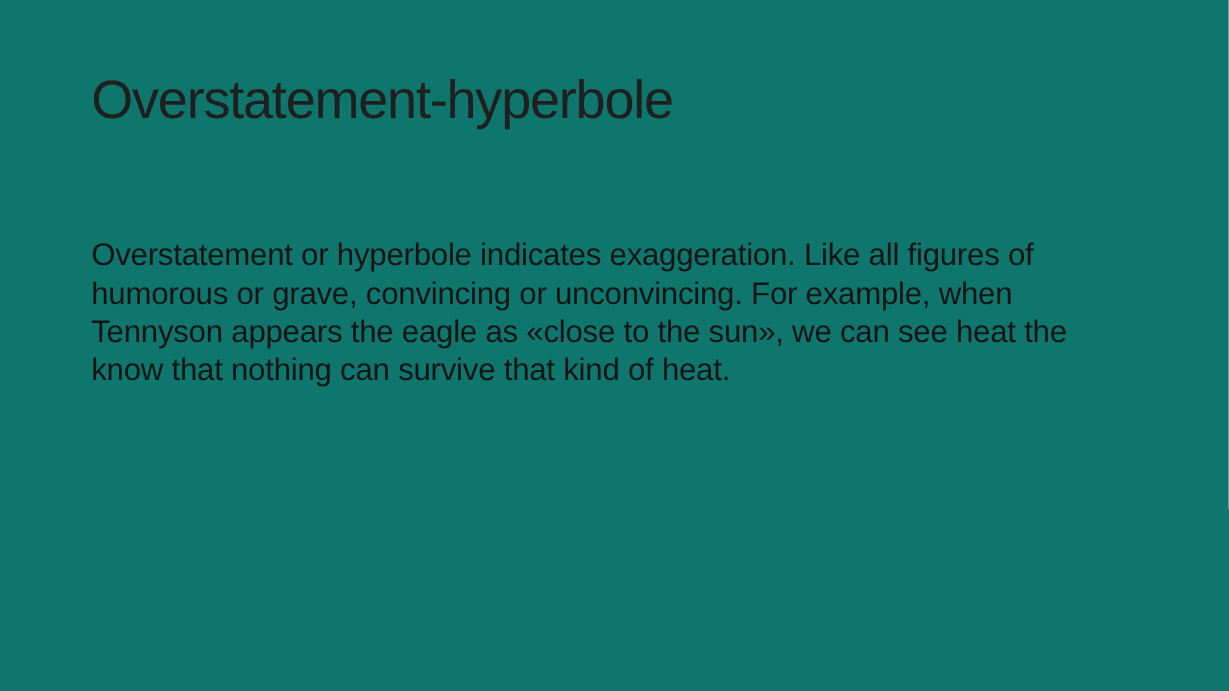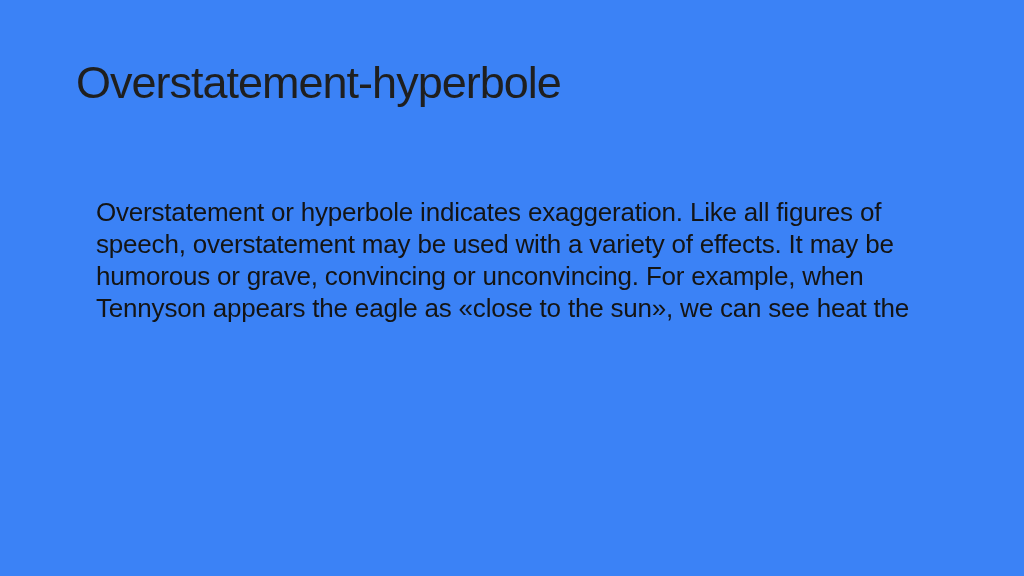--- a/index.html
+++ b/index.html
@@ -5,21 +5,21 @@
   * { margin: 0; padding: 0; box-sizing: border-box; }
   html, body {
     width: 1024px; height: 576px;
     font-family: "Liberation Sans", sans-serif;
     background: #ffffff;
     overflow: hidden;
   }
   .slide {
     position: relative;
     width: 1024px; height: 576px;
-    background: #3b82f6;
+    background: #0f766e;
   }
   .slide-title {
     position: absolute;
     top: 57px;
     left: 76px;
     width: 870px;
     font-size: 45px;
     font-weight: 400;
     letter-spacing: -1px;
     line-height: 1.15;
@@ -28,37 +28,36 @@
   }
   .slide-body {
     position: absolute;
     top: 196px;
     left: 76px;
     width: 900px;
     font-size: 26px;
     font-weight: 400;
     letter-spacing: -0.2px;
     color: #141414;
-    margin-left: 20px;
   }
   .body-line {
     line-height: 32px;
     white-space: nowrap;
   }
   .bold-phrase {
     font-weight: 400;
   }
 </style>
 </head>
 <body>
 
 <div class="slide">
 
   <h1 class="slide-title">Overstatement-hyperbole</h1>
 
   <div class="slide-body">
     <div class="body-line">Overstatement or hyperbole indicates exaggeration. Like all figures of</div>
-    <div class="body-line">speech, overstatement may be used with a variety of effects. It may be</div>
     <div class="body-line">humorous or grave, convincing or unconvincing. For example, when</div>
     <div class="body-line"><span>Tennyson appears the eagle as «</span><span class="bold-phrase">close to the sun</span><span>», we can see heat the</span></div>
+    <div class="body-line">know that nothing can survive that kind of heat.</div>
   </div>
 
 </div>
 
 </body></html>

